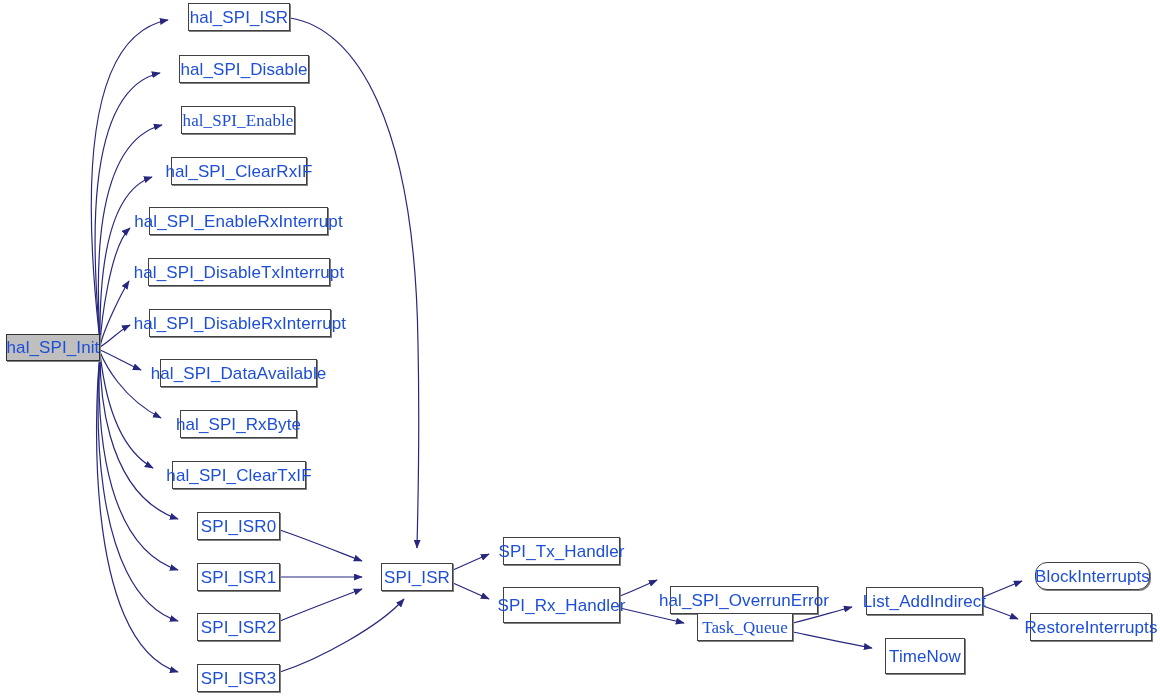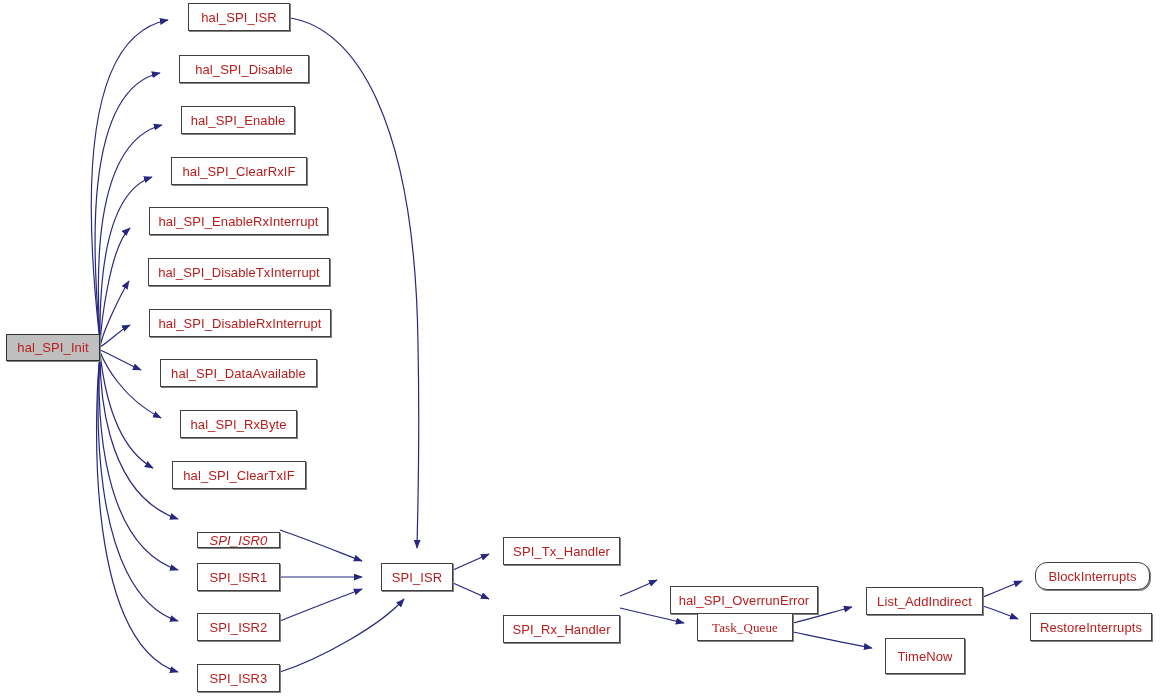--- a/index.html
+++ b/index.html
@@ -21,22 +21,22 @@
     top: 0;
     width: 1160px;
     height: 696px;
     pointer-events: none;
   }
   .node {
     position: absolute;
     box-sizing: border-box;
     border: 1px solid #404040;
     background: #ffffff;
-    color: #b91c1c;
-    font-size: 13px;
+    color: #1d4ed8;
+    font-size: 17px;
     line-height: 1;
     display: flex;
     align-items: center;
     justify-content: center;
     white-space: nowrap;
     letter-spacing: 0.1px;
     box-shadow: 1px 1px 0 0 #808080;
   }
   .node.highlight {
     background: #bfbfbf;
@@ -90,21 +90,21 @@
   <div id="node-layer">
       <div class="node highlight" style="left: 6px; top: 334px; width: 94px; height: 27px;">
         <span class="node-label">hal_SPI_Init</span>
       </div>
       <div class="node" style="left: 188px; top: 3px; width: 102px; height: 28px;">
         <span class="node-label">hal_SPI_ISR</span>
       </div>
       <div class="node" style="left: 179px; top: 55px; width: 130px; height: 28px;">
         <span class="node-label">hal_SPI_Disable</span>
       </div>
-      <div class="node" style="left: 181px; top: 106px; width: 114px; height: 28px;">
+      <div class="node" style="left: 181px; top: 106px; width: 114px; height: 28px; font-family: Liberation Serif, serif;">
         <span class="node-label">hal_SPI_Enable</span>
       </div>
       <div class="node" style="left: 171px; top: 157px; width: 136px; height: 28px;">
         <span class="node-label">hal_SPI_ClearRxIF</span>
       </div>
       <div class="node" style="left: 149px; top: 207px; width: 179px; height: 28px;">
         <span class="node-label">hal_SPI_EnableRxInterrupt</span>
       </div>
       <div class="node" style="left: 148px; top: 258px; width: 182px; height: 28px; justify-content: center;">
         <span class="node-label">hal_SPI_DisableTxInterrupt</span>
@@ -114,39 +114,39 @@
       </div>
       <div class="node" style="left: 160px; top: 359px; width: 157px; height: 28px;">
         <span class="node-label">hal_SPI_DataAvailable</span>
       </div>
       <div class="node" style="left: 180px; top: 410px; width: 117px; height: 28px;">
         <span class="node-label">hal_SPI_RxByte</span>
       </div>
       <div class="node" style="left: 172px; top: 461px; width: 134px; height: 28px;">
         <span class="node-label">hal_SPI_ClearTxIF</span>
       </div>
-      <div class="node" style="left: 197px; top: 532px; width: 83px; height: 16px; font-style: italic;">
+      <div class="node" style="left: 197px; top: 512px; width: 83px; height: 28px;">
         <span class="node-label">SPI_ISR0</span>
       </div>
       <div class="node" style="left: 197px; top: 563px; width: 83px; height: 28px;">
         <span class="node-label">SPI_ISR1</span>
       </div>
       <div class="node" style="left: 197px; top: 613px; width: 83px; height: 28px;">
         <span class="node-label">SPI_ISR2</span>
       </div>
       <div class="node" style="left: 197px; top: 664px; width: 83px; height: 28px;">
         <span class="node-label">SPI_ISR3</span>
       </div>
       <div class="node" style="left: 381px; top: 563px; width: 72px; height: 28px;">
         <span class="node-label">SPI_ISR</span>
       </div>
       <div class="node" style="left: 503px; top: 537px; width: 117px; height: 28px;">
         <span class="node-label">SPI_Tx_Handler</span>
       </div>
-      <div class="node" style="left: 503px; top: 587px; width: 117px; height: 28px; margin-top: 28px;">
+      <div class="node" style="left: 503px; top: 587px; width: 117px; height: 36px;">
         <span class="node-label">SPI_Rx_Handler</span>
       </div>
       <div class="node" style="left: 670px; top: 586px; width: 148px; height: 28px;">
         <span class="node-label">hal_SPI_OverrunError</span>
       </div>
       <div class="node" style="left: 697px; top: 613px; width: 96px; height: 28px; font-family: Liberation Serif, serif;">
         <span class="node-label">Task_Queue</span>
       </div>
       <div class="node" style="left: 866px; top: 587px; width: 117px; height: 28px;">
         <span class="node-label">List_AddIndirect</span>

